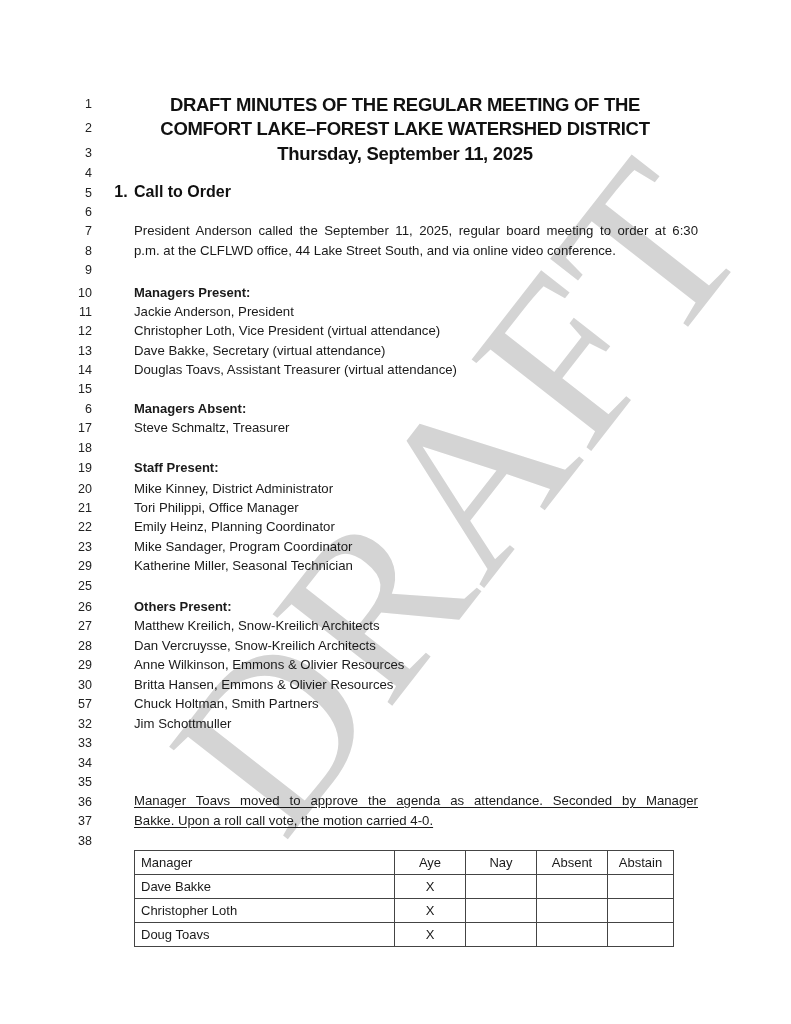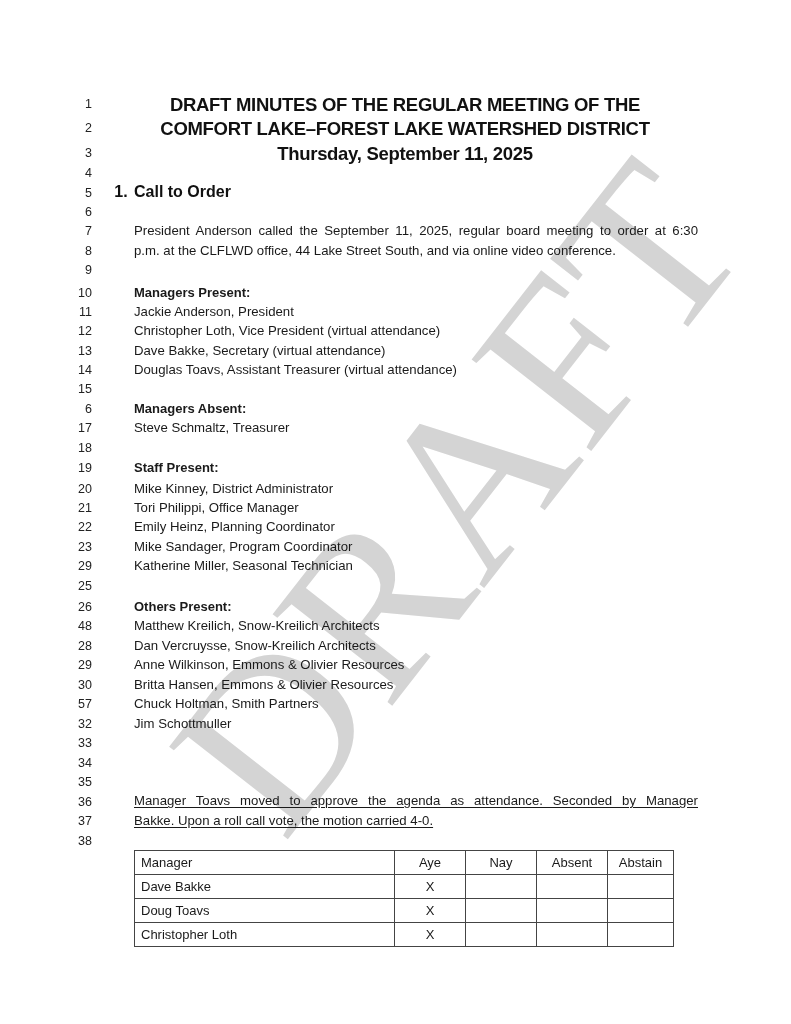--- a/index.html
+++ b/index.html
@@ -56,21 +56,21 @@
   <div class="ln" style="top:421px">17</div>
   <div class="ln" style="top:441px">18</div>
   <div class="ln" style="top:461px">19</div>
   <div class="ln" style="top:482px">20</div>
   <div class="ln" style="top:501px">21</div>
   <div class="ln" style="top:520px">22</div>
   <div class="ln" style="top:540px">23</div>
   <div class="ln" style="top:559px">29</div>
   <div class="ln" style="top:579px">25</div>
   <div class="ln" style="top:600px">26</div>
-  <div class="ln" style="top:619px">48</div>
+  <div class="ln" style="top:619px">27</div>
   <div class="ln" style="top:639px">28</div>
   <div class="ln" style="top:658px">29</div>
   <div class="ln" style="top:678px">30</div>
   <div class="ln" style="top:697px">57</div>
   <div class="ln" style="top:717px">32</div>
   <div class="ln" style="top:736px">33</div>
   <div class="ln" style="top:756px">34</div>
   <div class="ln" style="top:775px">35</div>
   <div class="ln" style="top:795px">36</div>
   <div class="ln" style="top:814px">37</div>
@@ -127,28 +127,28 @@
     </thead>
     <tbody>
       <tr>
         <td class="c-mgr">Dave Bakke</td>
         <td>X</td>
         <td></td>
         <td></td>
         <td></td>
       </tr>
       <tr>
-        <td class="c-mgr">Doug Toavs</td>
+        <td class="c-mgr">Christopher Loth</td>
         <td>X</td>
         <td></td>
         <td></td>
         <td></td>
       </tr>
       <tr>
-        <td class="c-mgr">Christopher Loth</td>
+        <td class="c-mgr">Doug Toavs</td>
         <td>X</td>
         <td></td>
         <td></td>
         <td></td>
       </tr>
     </tbody>
   </table>
 
 </div>
 

